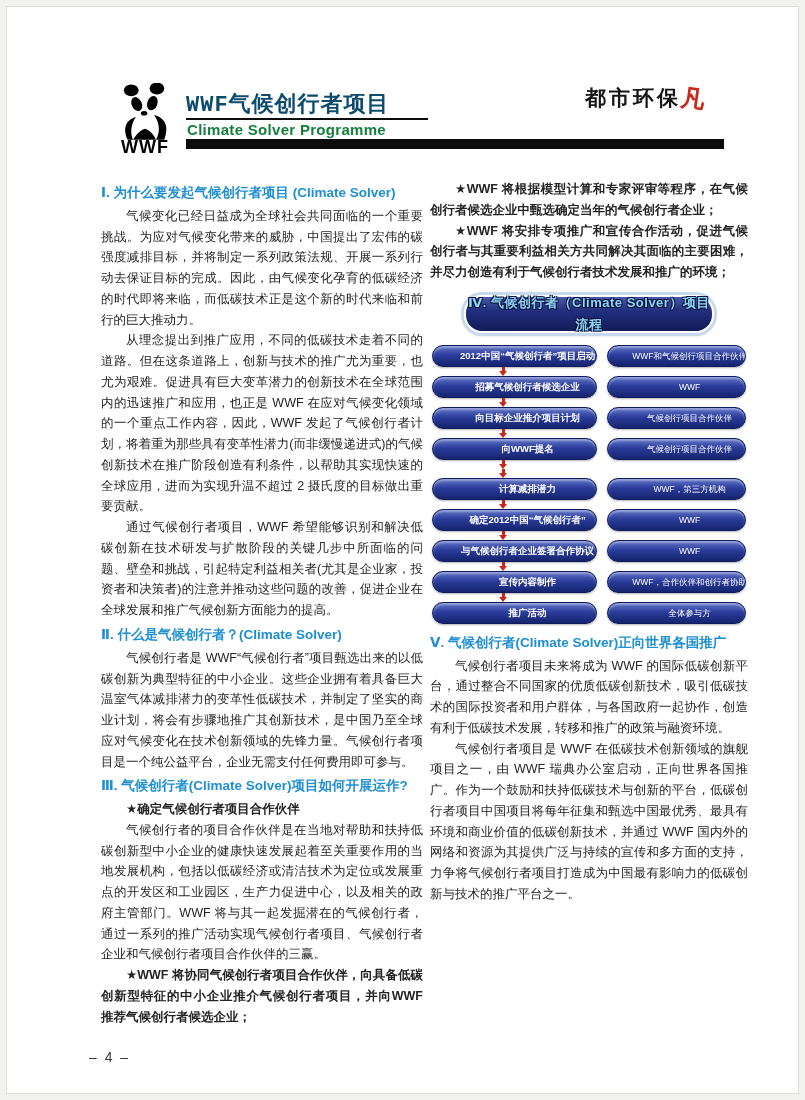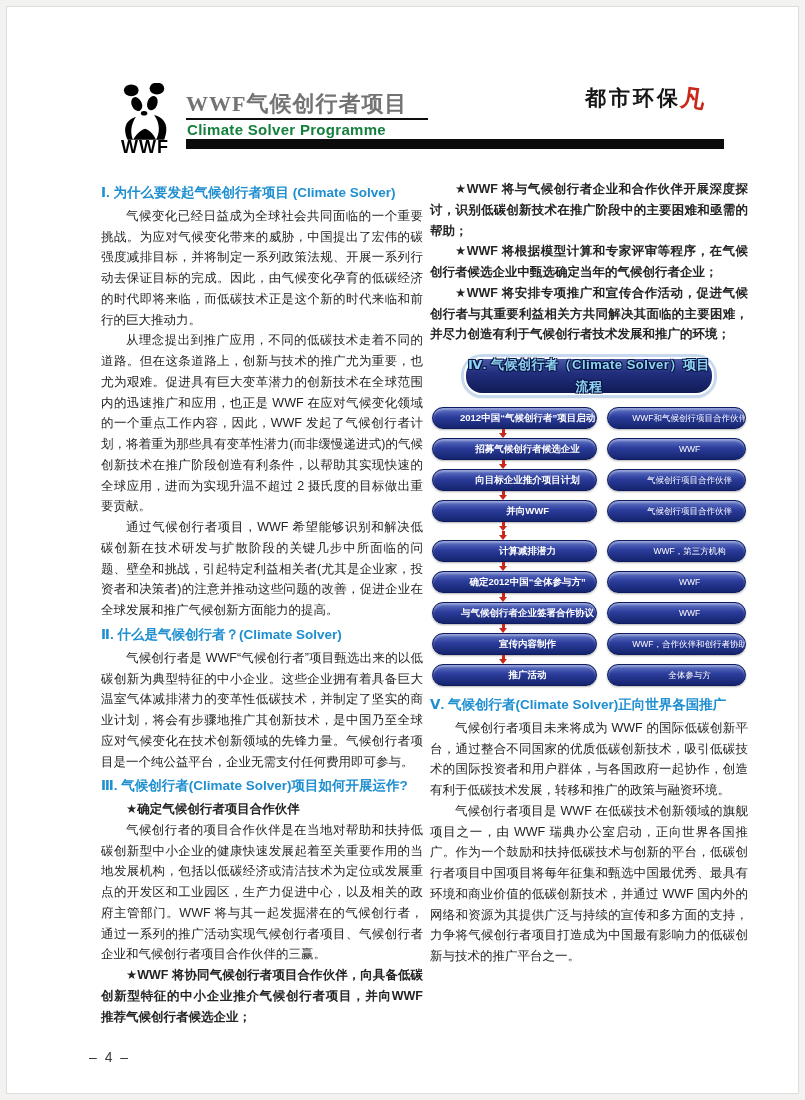--- a/index.html
+++ b/index.html
@@ -18,22 +18,22 @@
   }
   
   .panda-logo{position:absolute;left:110px;top:76px;width:56px;height:84px;}
   .wwf-logo-text{
     position:absolute;left:108px;top:130px;width:60px;
     font-weight:900;font-size:18px;letter-spacing:1px;color:#000;
     text-align:center;
   }
   .cn-title{
     position:absolute;left:179px;top:82px;
-    font-family:Liberation Serif, serif;
-    font-weight:bold;font-size:22px;color:#737373;letter-spacing:1px;
+    font-family:Liberation Mono, monospace;
+    font-weight:bold;font-size:22px;color:#0c4a6e;letter-spacing:1px;
   }
   .title-underline{position:absolute;left:179px;top:111px;width:242px;height:2px;background:#0d0d0d;}
   .en-subtitle{
     position:absolute;left:180px;top:114px;
     font-weight:bold;font-size:15px;color:#15803d;letter-spacing:.3px;
   }
   .black-bar{position:absolute;left:179px;top:132px;width:538px;height:10px;background:#0c0c0c;}
   .brand{
     position:absolute;left:578px;top:74px;
     font-weight:bold;font-size:21px;color:#161616;letter-spacing:3px;
@@ -131,21 +131,20 @@
     <p>通过气候创行者项目，WWF 希望能够识别和解决低碳创新在技术研发与扩散阶段的关键几步中所面临的问题、壁垒和挑战，引起特定利益相关者(尤其是企业家，投资者和决策者)的注意并推动这些问题的改善，促进企业在全球发展和推广气候创新方面能力的提高。</p>
     <h3>Ⅱ. 什么是气候创行者？(Climate Solver)</h3>
     <p>气候创行者是 WWF“气候创行者”项目甄选出来的以低碳创新为典型特征的中小企业。这些企业拥有着具备巨大温室气体减排潜力的变革性低碳技术，并制定了坚实的商业计划，将会有步骤地推广其创新技术，是中国乃至全球应对气候变化在技术创新领域的先锋力量。气候创行者项目是一个纯公益平台，企业无需支付任何费用即可参与。</p>
     <h3>Ⅲ. 气候创行者(Climate Solver)项目如何开展运作?</h3>
     <p class="bullet-title">★确定气候创行者项目合作伙伴</p>
     <p>气候创行者的项目合作伙伴是在当地对帮助和扶持低碳创新型中小企业的健康快速发展起着至关重要作用的当地发展机构，包括以低碳经济或清洁技术为定位或发展重点的开发区和工业园区，生产力促进中心，以及相关的政府主管部门。WWF 将与其一起发掘潜在的气候创行者，通过一系列的推广活动实现气候创行者项目、气候创行者企业和气候创行者项目合作伙伴的三赢。</p>
     <p class="bold-p">★WWF 将协同气候创行者项目合作伙伴，向具备低碳创新型特征的中小企业推介气候创行者项目，并向WWF 推荐气候创行者候选企业；</p>
   </div>
 
   <div class="col col-right">
-    <p class="bold-p">★WWF 将与气候创行者企业和合作伙伴开展深度探讨，识别低碳创新技术在推广阶段中的主要困难和亟需的帮助；</p>
     <p class="bold-p">★WWF 将根据模型计算和专家评审等程序，在气候创行者候选企业中甄选确定当年的气候创行者企业；</p>
     <p class="bold-p">★WWF 将安排专项推广和宣传合作活动，促进气候创行者与其重要利益相关方共同解决其面临的主要困难，并尽力创造有利于气候创行者技术发展和推广的环境；</p>
 
     <div class="flowchart">
       <div class="flow-banner">Ⅳ. 气候创行者（Climate Solver）项目流程</div>
 
       <div class="flow-row">
         <div class="pill pill-step">2012中国“气候创行者”项目启动</div>
         <div class="flow-connector"></div>
         <div class="pill pill-actor">WWF和气候创行项目合作伙伴</div>
@@ -166,21 +165,21 @@
       <div class="flow-row">
         <div class="pill pill-step">向目标企业推介项目计划</div>
         <div class="flow-connector"></div>
         <div class="pill pill-actor">气候创行项目合作伙伴</div>
       </div>
       <div class="flow-gap">
           <span class="flow-arrow"></span>
         </div>
 
       <div class="flow-row">
-        <div class="pill pill-step">并向WWF</div>
+        <div class="pill pill-step">向WWF提名</div>
         <div class="flow-connector"></div>
         <div class="pill pill-actor">气候创行项目合作伙伴</div>
       </div>
       <div class="flow-gap">
           <span class="flow-arrow"></span>
         </div>
 
       <div class="flow-gap">
           <span class="flow-arrow"></span>
         </div>
@@ -188,21 +187,21 @@
       <div class="flow-row">
         <div class="pill pill-step">计算减排潜力</div>
         <div class="flow-connector"></div>
         <div class="pill pill-actor">WWF，第三方机构</div>
       </div>
       <div class="flow-gap">
           <span class="flow-arrow"></span>
         </div>
 
       <div class="flow-row">
-        <div class="pill pill-step">确定2012中国“全体参与方”</div>
+        <div class="pill pill-step">确定2012中国“气候创行者”</div>
         <div class="flow-connector"></div>
         <div class="pill pill-actor">WWF</div>
       </div>
       <div class="flow-gap">
           <span class="flow-arrow"></span>
         </div>
 
       <div class="flow-row">
         <div class="pill pill-step">与气候创行者企业签署合作协议</div>
         <div class="flow-connector"></div>

